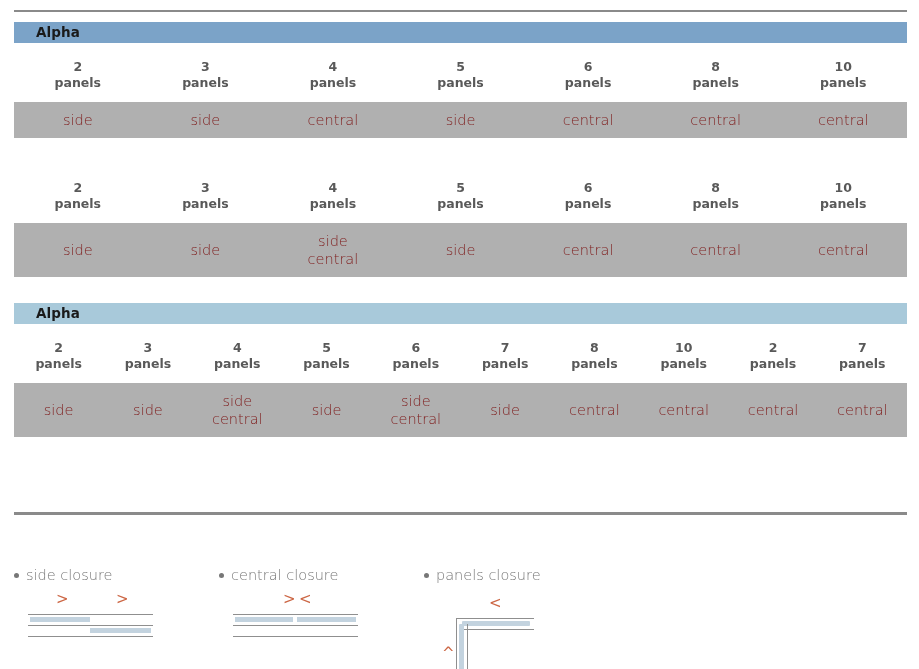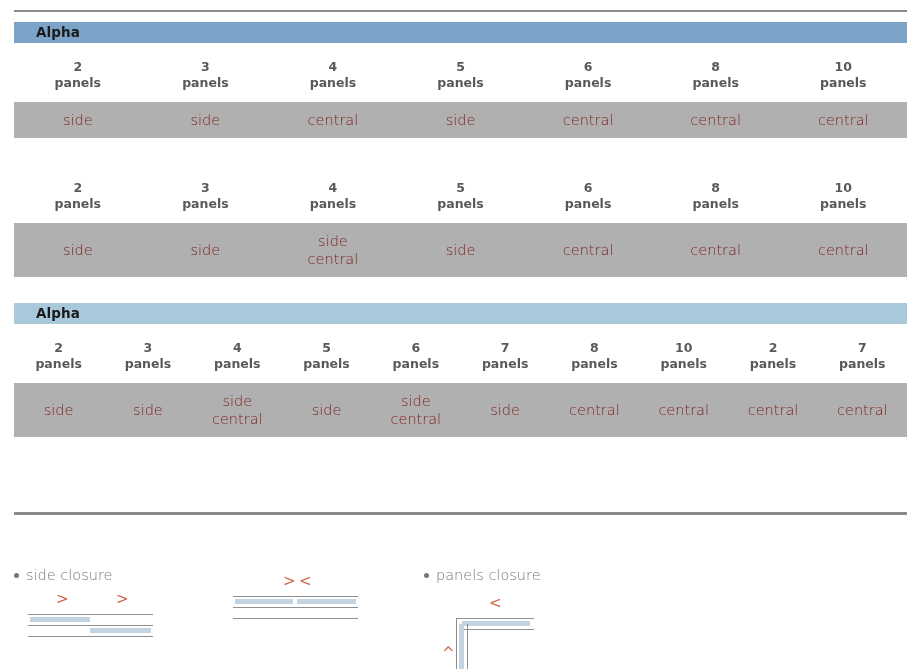--- a/index.html
+++ b/index.html
@@ -407,20 +407,23 @@
           <div class="rule" style="top:18px;"></div>
           <div class="bar" style="top:21px; left:2px; width:60px;"></div>
           <div class="rule" style="top:29px;"></div>
           <div class="bar" style="top:32px; left:62px; width:61px;"></div>
           <div class="rule" style="top:40px;"></div>
         </div>
       </div>
     </div>
 
     <div class="legend-item">
+      <div class="legend-label">
+        <span class="dot"></span><span>central closure</span>
+      </div>
       <div class="fig">
         <div class="flat">
           <span class="chev" style="left:50px; top:-4px;">&gt;</span>
           <span class="chev" style="left:66px; top:-4px;">&lt;</span>
           <div class="rule" style="top:18px;"></div>
           <div class="bar" style="top:21px; left:2px; width:58px;"></div>
           <div class="bar" style="top:21px; left:64px; width:59px;"></div>
           <div class="rule" style="top:29px;"></div>
           <div class="rule" style="top:40px;"></div>
         </div>

